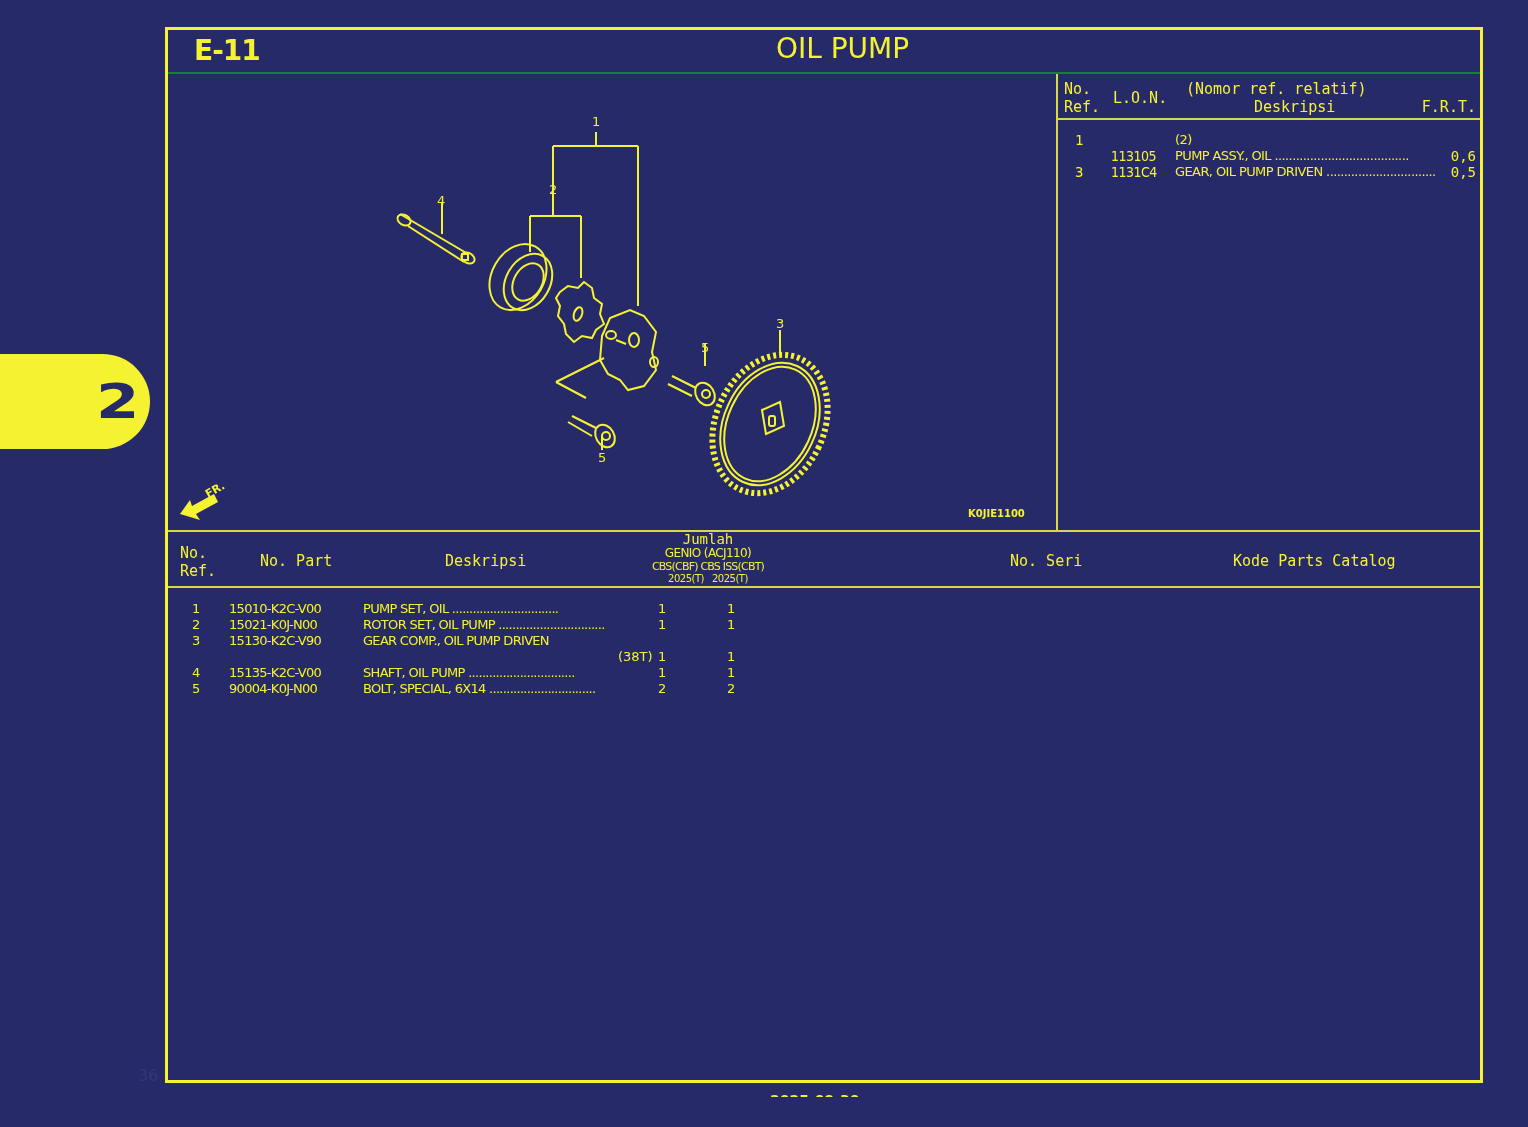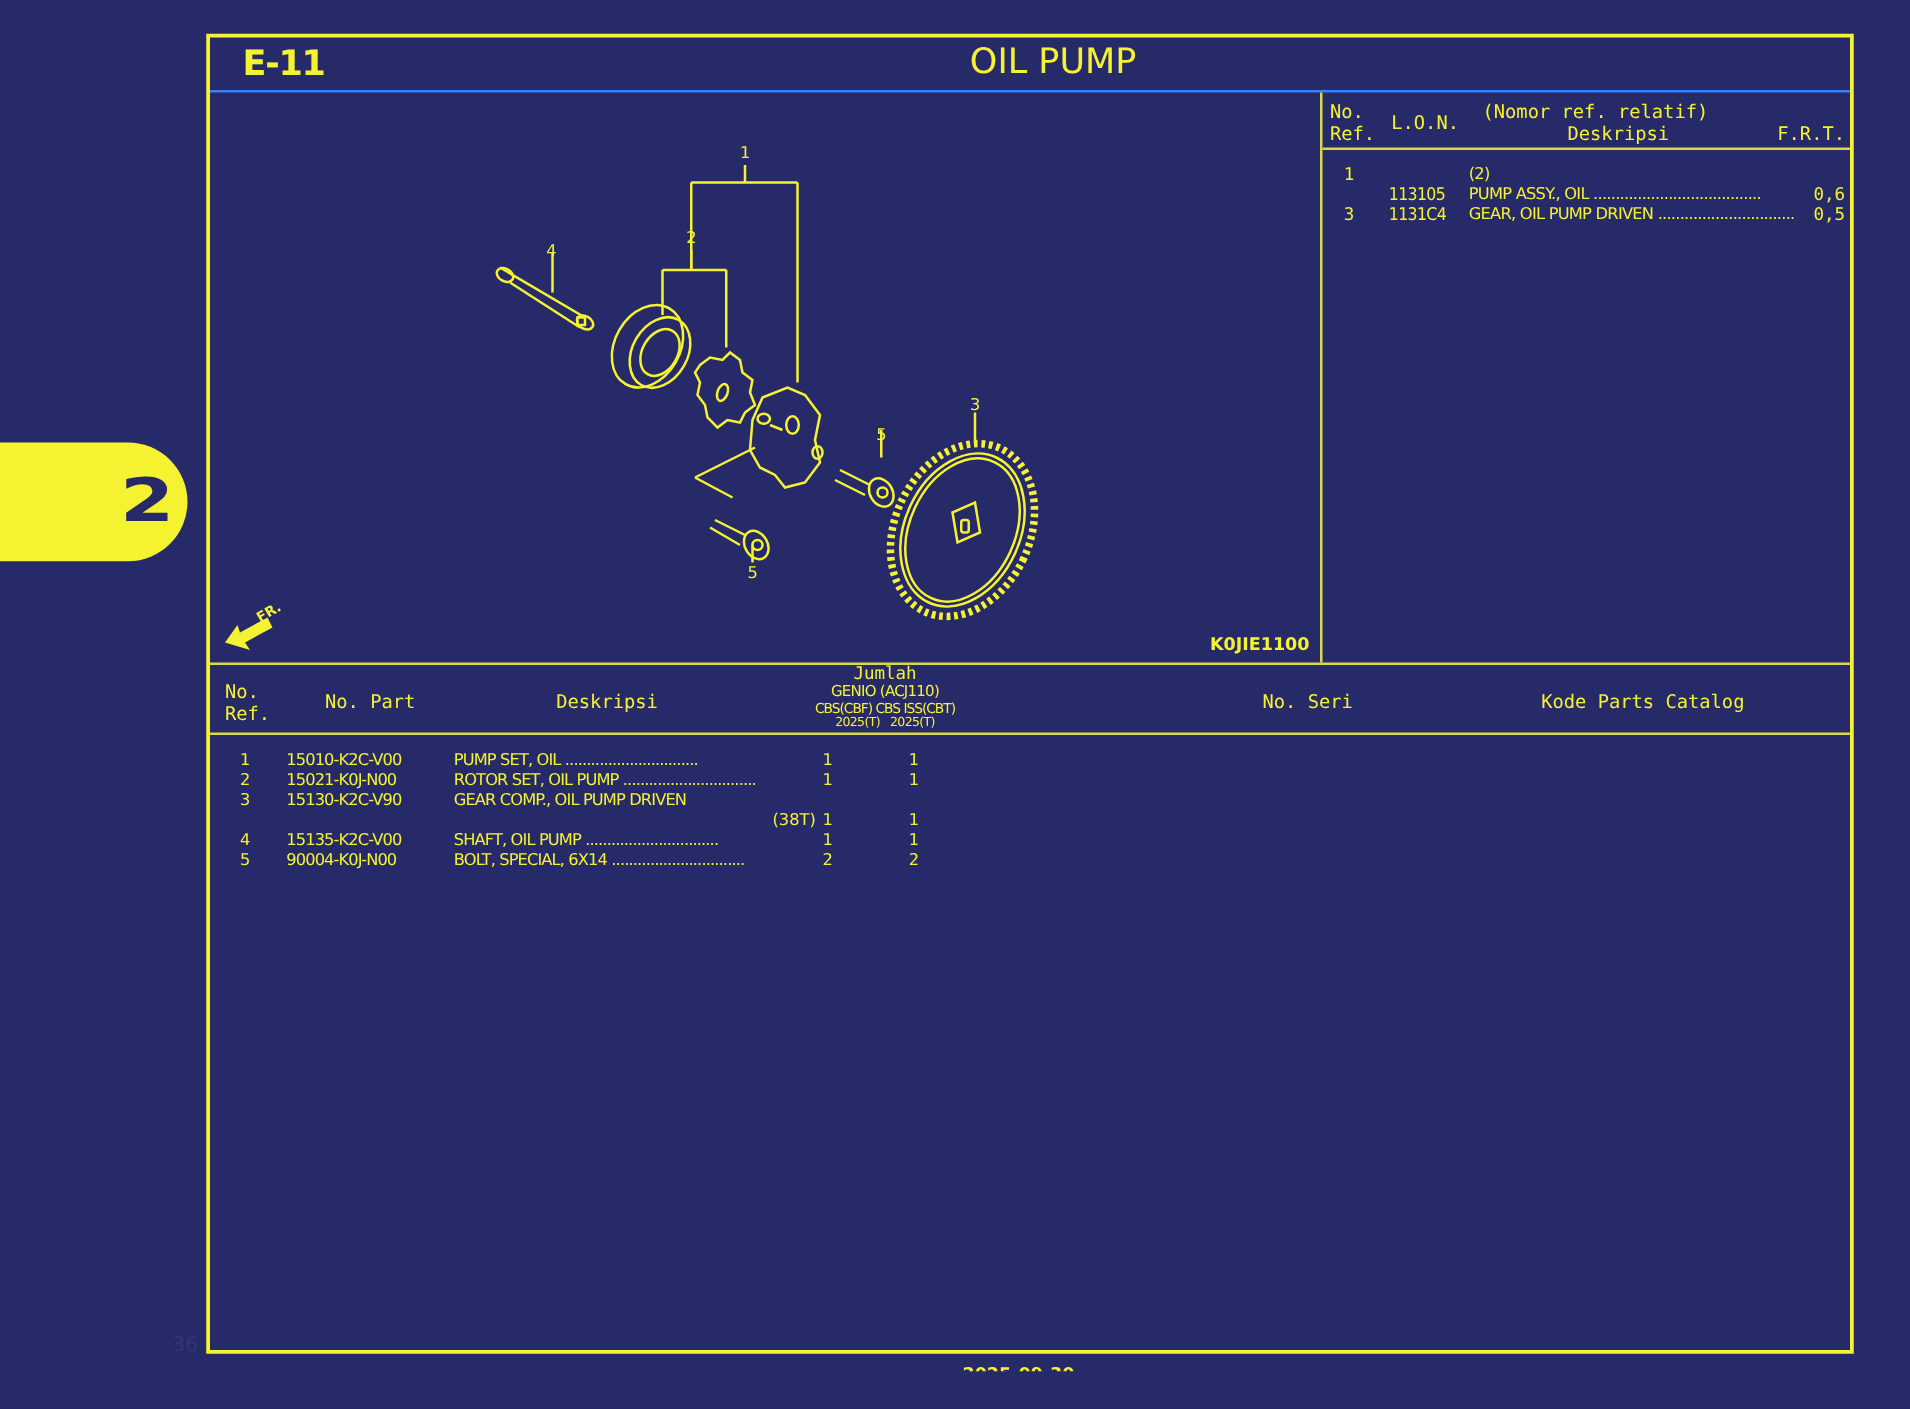--- a/index.html
+++ b/index.html
@@ -22,40 +22,40 @@
   .page-num-faint {
     position: absolute; left: 138px; top: 1066px; font-size: 16px;
     color: #33377a; font-family: "DejaVu Sans", sans-serif;
   }
   .frame {
     position: absolute; left: 165px; top: 27px; width: 1318px; height: 1056px;
     box-sizing: border-box; border: 3px solid #f5f232;
   }
   .title-bar {
     position: absolute; left: 0; top: 0; right: 0; height: 42px;
-    border-bottom: 2px solid #3b82f6;
+    border-bottom: 2px solid #15803d;
   }
   .page-code {
     position: absolute; left: 26px; top: 4px;
     font-family: "DejaVu Sans", sans-serif; font-weight: bold; font-size: 28px;
     letter-spacing: -1px;
   }
   .page-title {
     position: absolute; left: 0; right: 0; top: 2px; text-align: center;
     font-family: "DejaVu Sans", sans-serif; font-size: 28px;
     padding-left: 10px;
     margin-left: 27px;
   }
   .diagram-area {
     position: absolute; left: 0; top: 44px; width: 888px; height: 456px;
     border-right: 2px solid #d9d84a;
   }
   .diagram-area svg { position: absolute; left: 0; top: 0; }
   .diagram-code {
-    position: absolute; left: 800px; top: 434px; font-size: 14px;
+    position: absolute; left: 800px; top: 434px; font-size: 10px;
     font-family: "DejaVu Sans", sans-serif; font-weight: bold;
   }
   .lon-panel {
     position: absolute; left: 890px; top: 44px; right: 0; height: 456px;
   }
   .lon-head {
     position: absolute; left: 0; right: 0; top: 0; height: 44px;
     border-bottom: 2px solid #d9d84a; font-size: 15px;
   }
   .lon-head .h-noref { position: absolute; left: 6px; top: 6px; line-height: 18px; }

